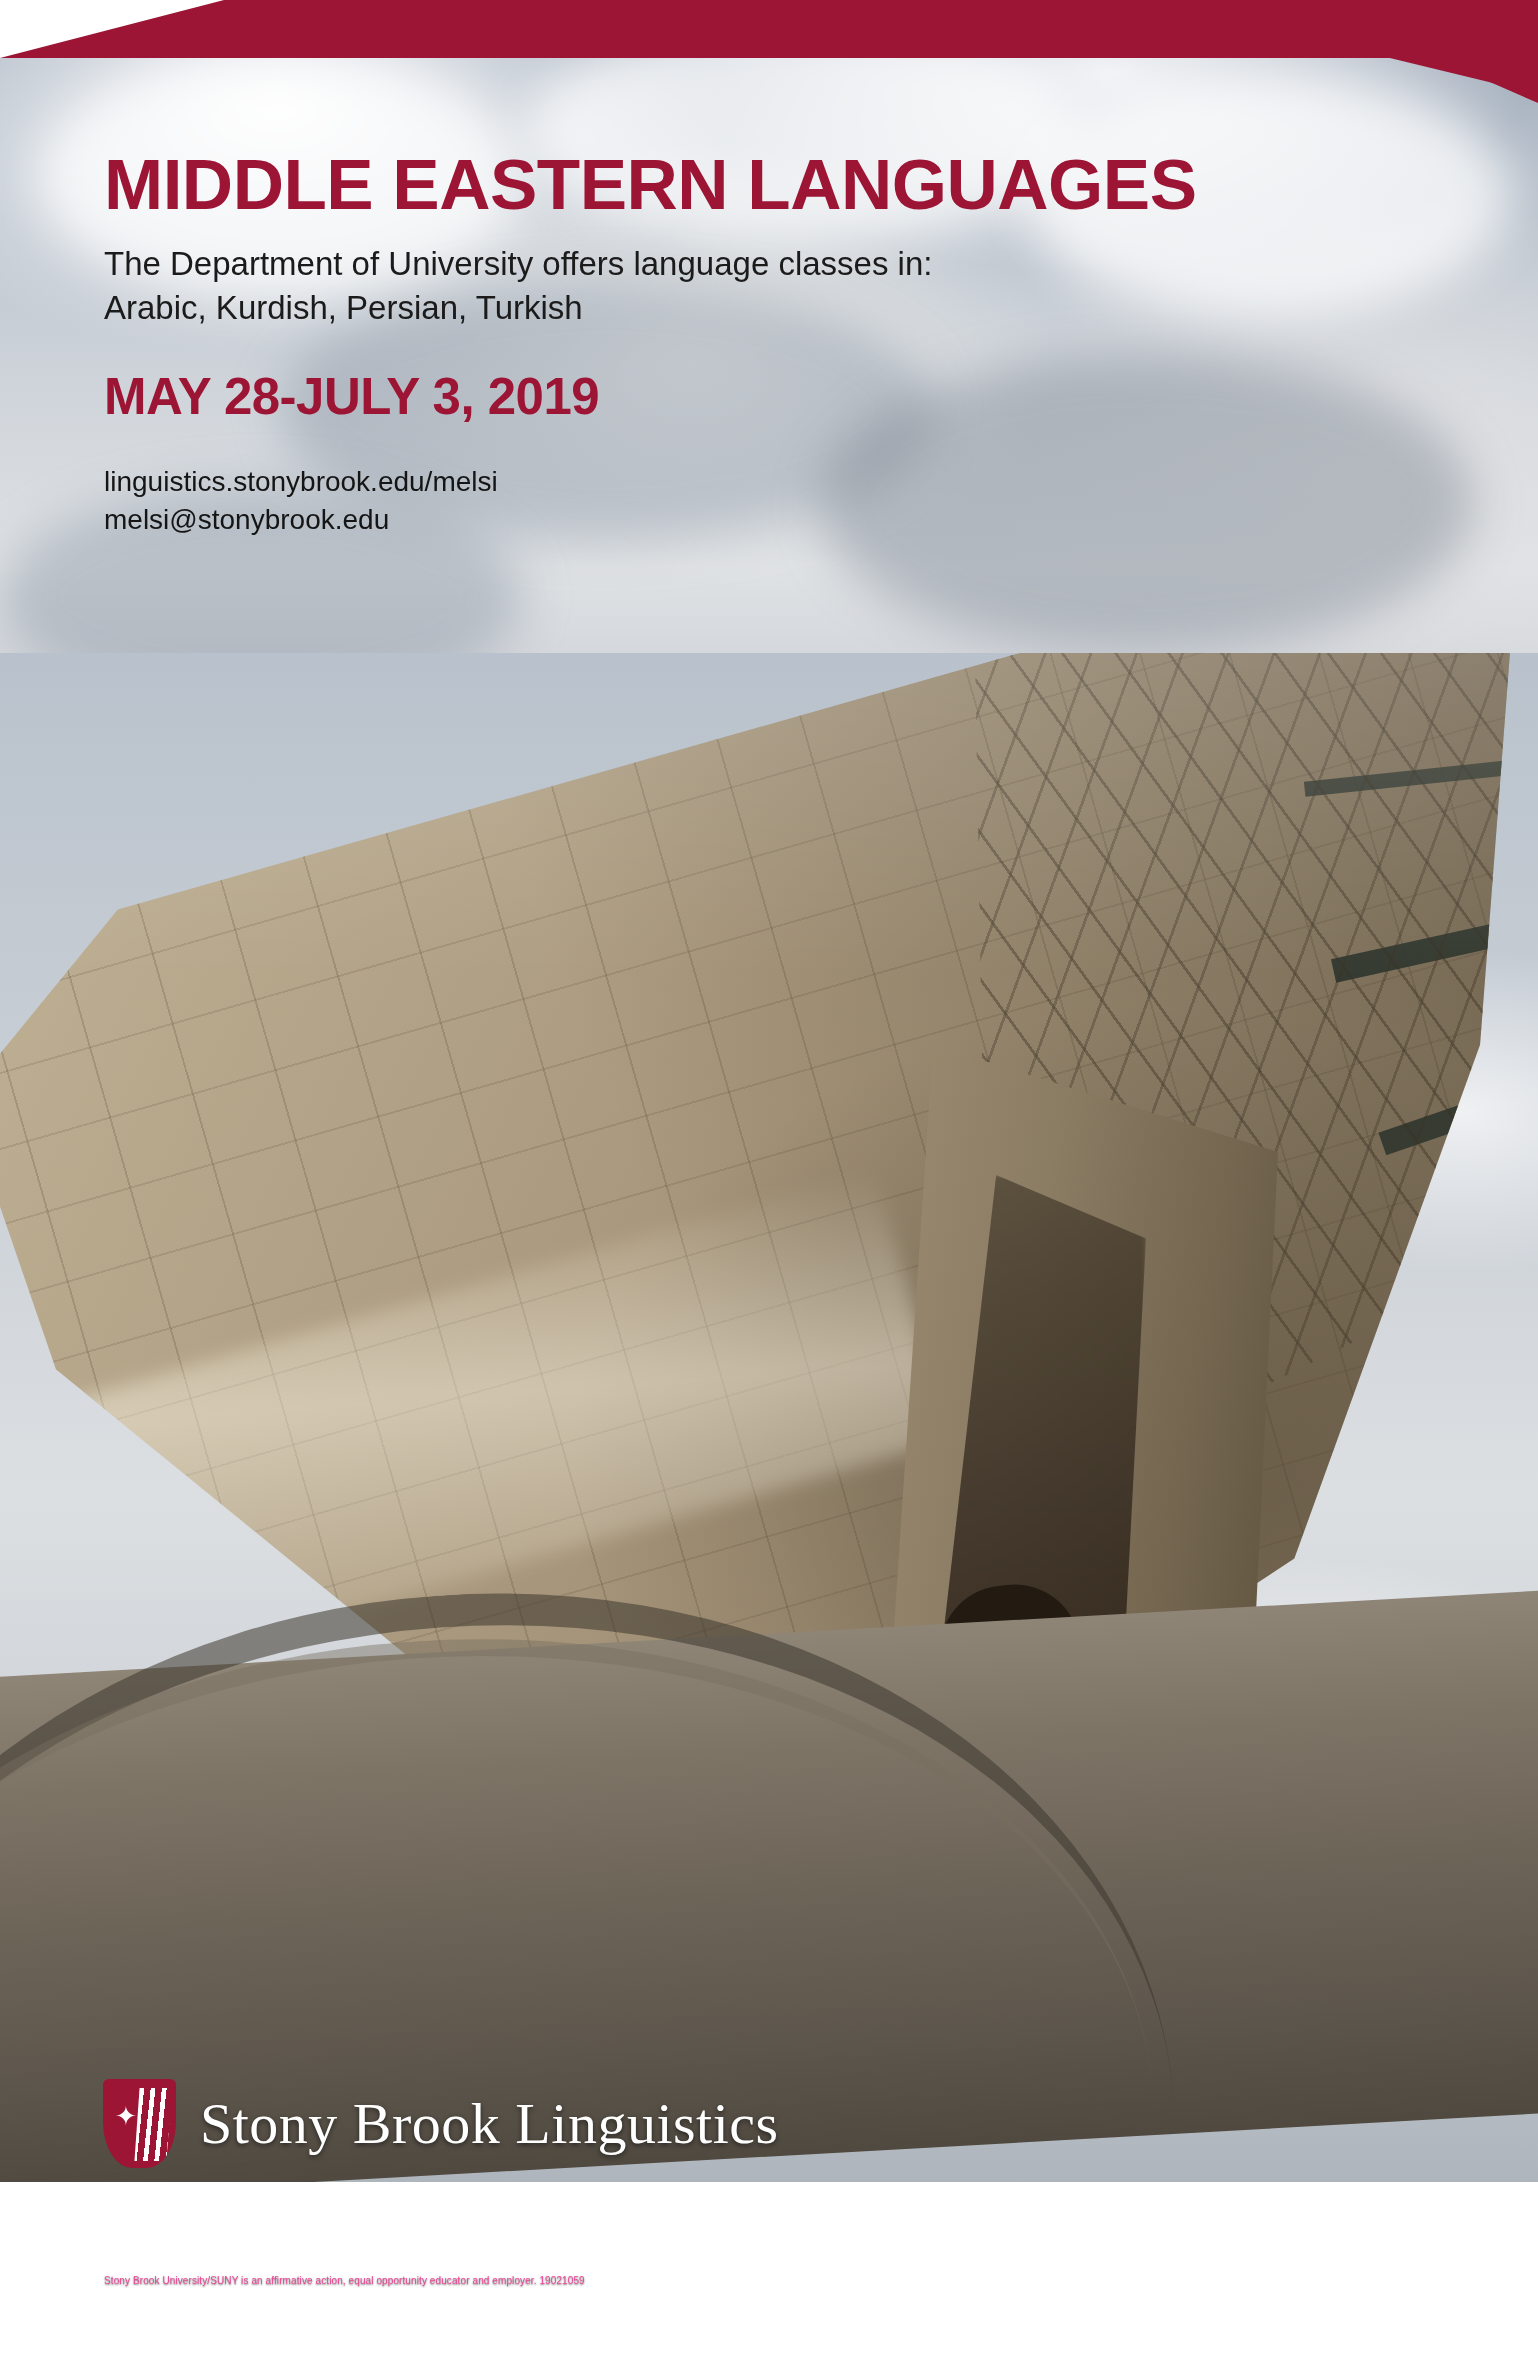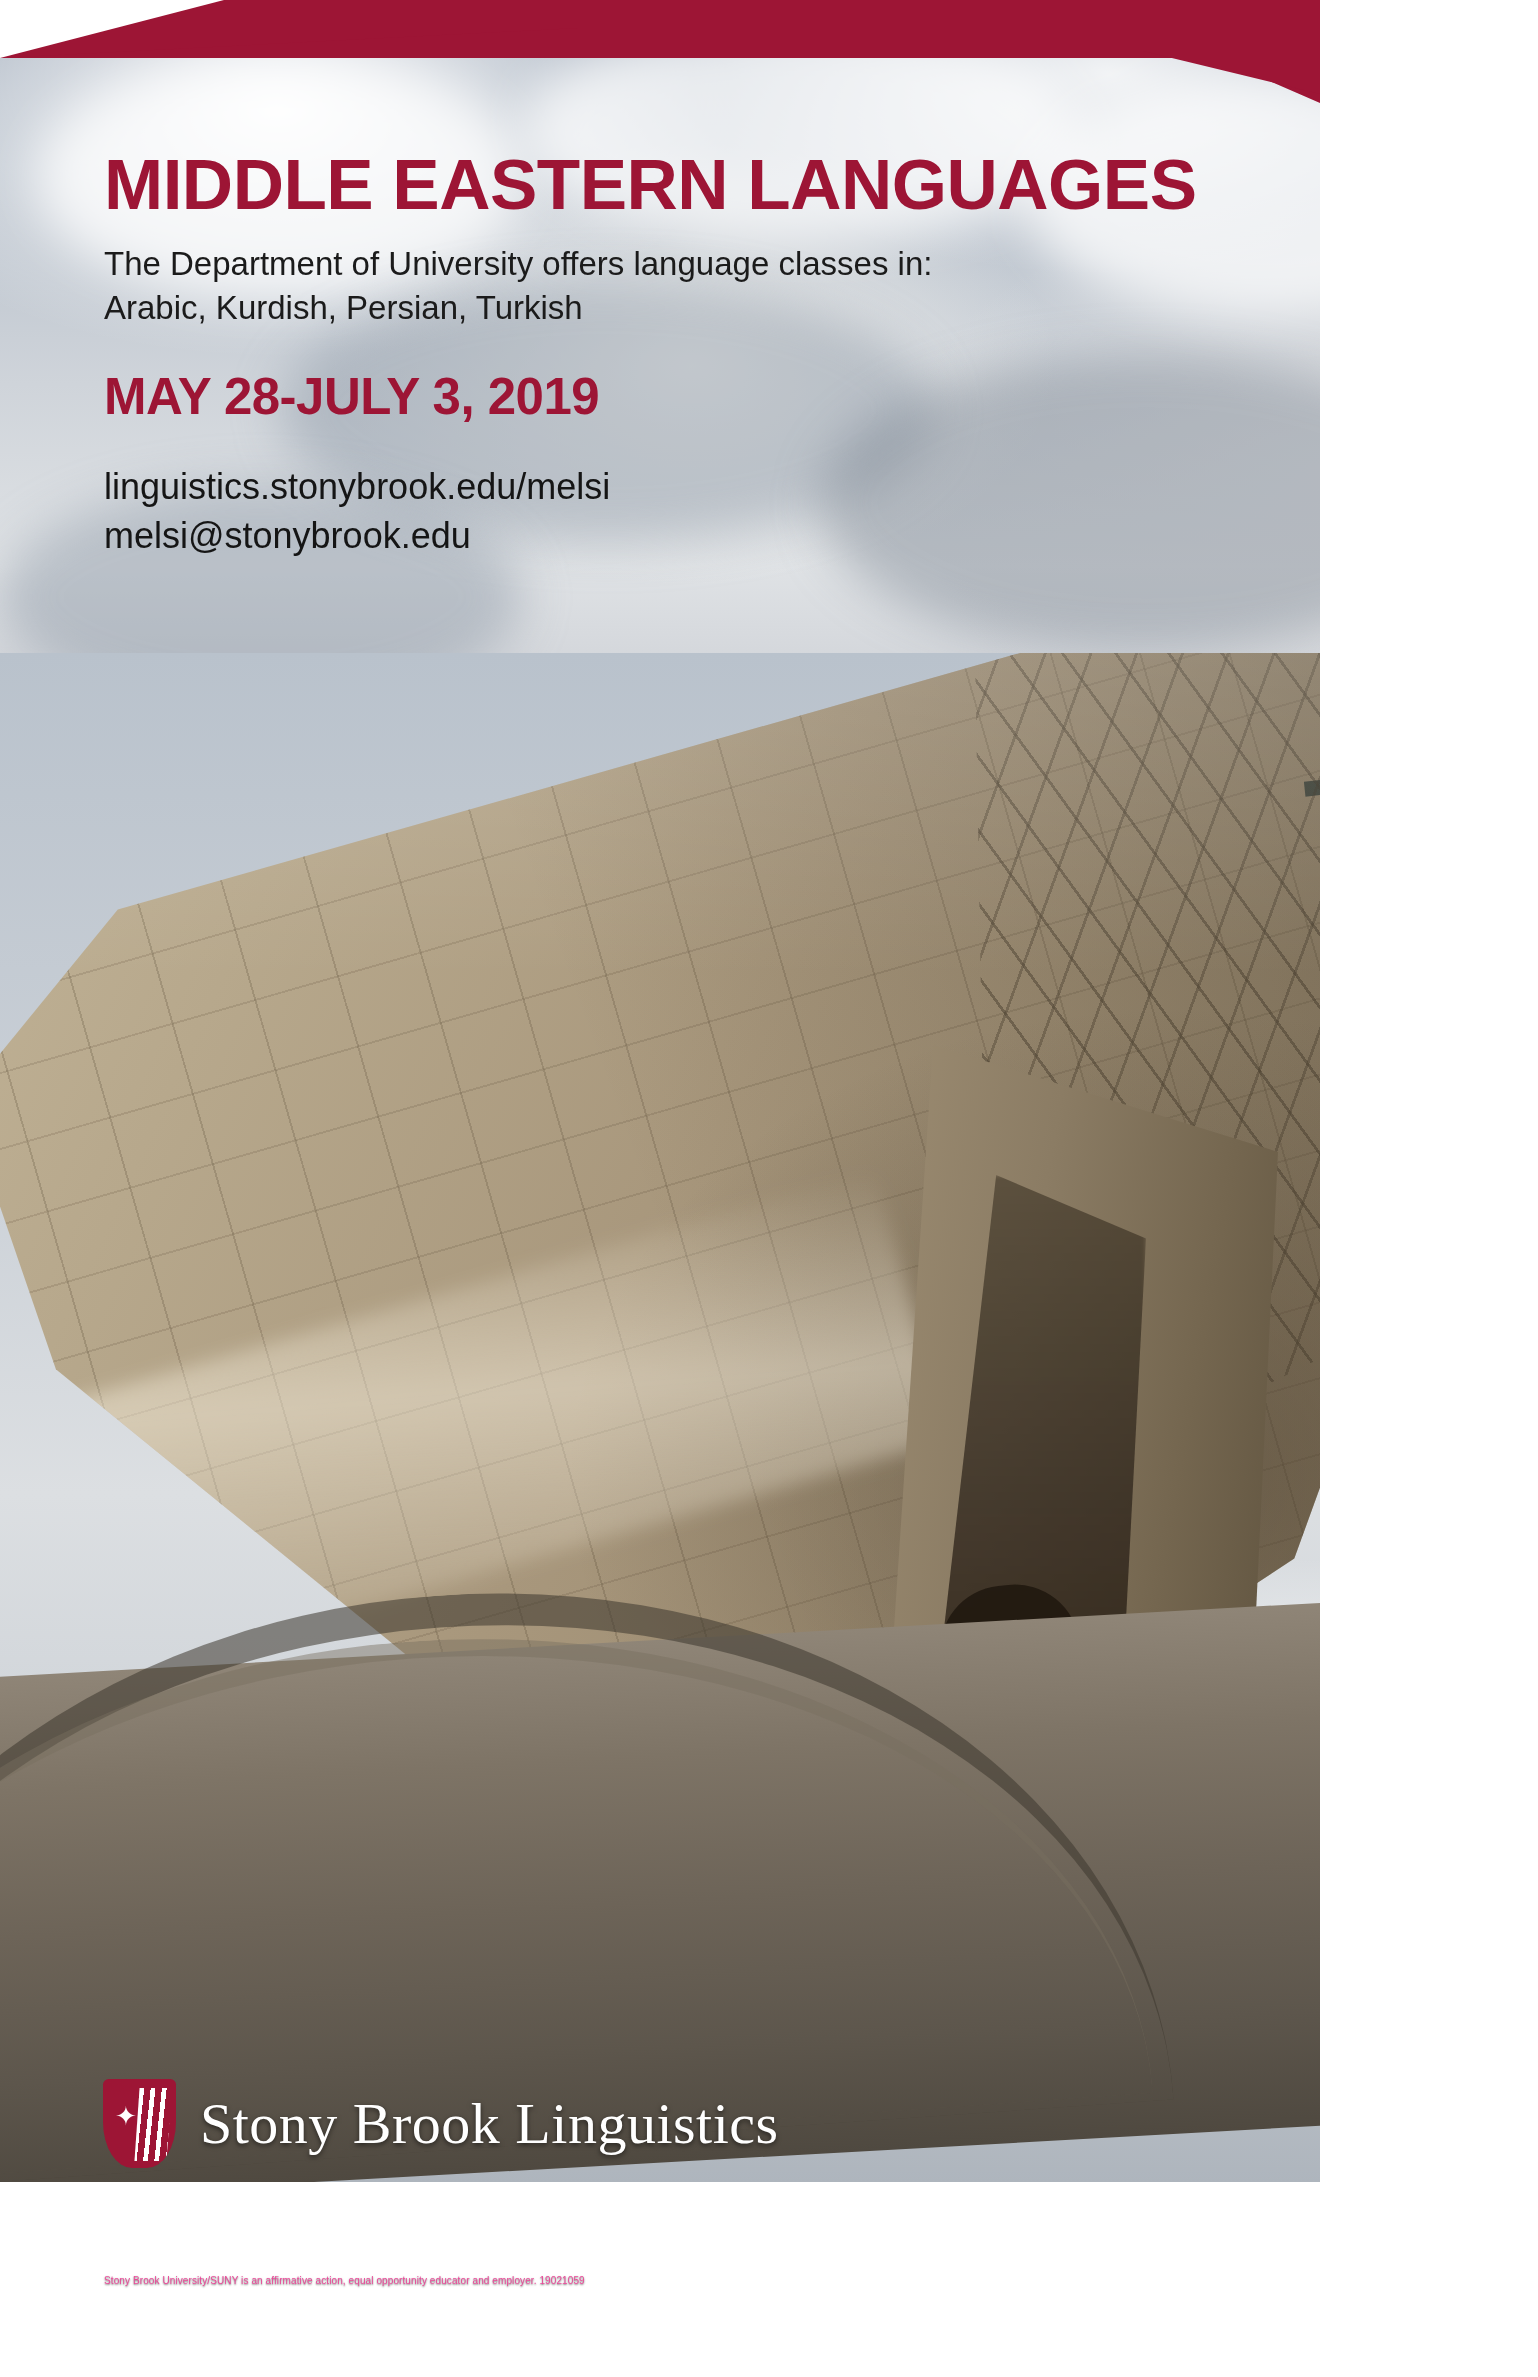--- a/index.html
+++ b/index.html
@@ -9,21 +9,21 @@
   }
   body {
     width: 1538px;
     height: 2377px;
     font-family: "Liberation Sans", sans-serif;
     overflow: hidden;
   }
 
   .poster {
     position: relative;
-    width: 1320px;
+    width: 1538px;
     height: 2377px;
     overflow: hidden;
     background: #ffffff;
   }
 
   
   .sky {
     position: absolute;
     left: 0; top: 0;
     width: 1538px;
@@ -114,21 +114,21 @@
   }
   .dates {
     color: #9d1535;
     font-weight: bold;
     font-size: 51px;
     margin: 37px 0 0 0;
     letter-spacing: -0.5px;
   }
   .contact {
     color: #151515;
-    font-size: 36px;
+    font-size: 28px;
     line-height: 1.35;
     margin: 37px 0 0 0;
   }
   .contact div { white-space: nowrap; }
 
   
   .photo {
     position: absolute;
     left: 0;
     top: 653px;

